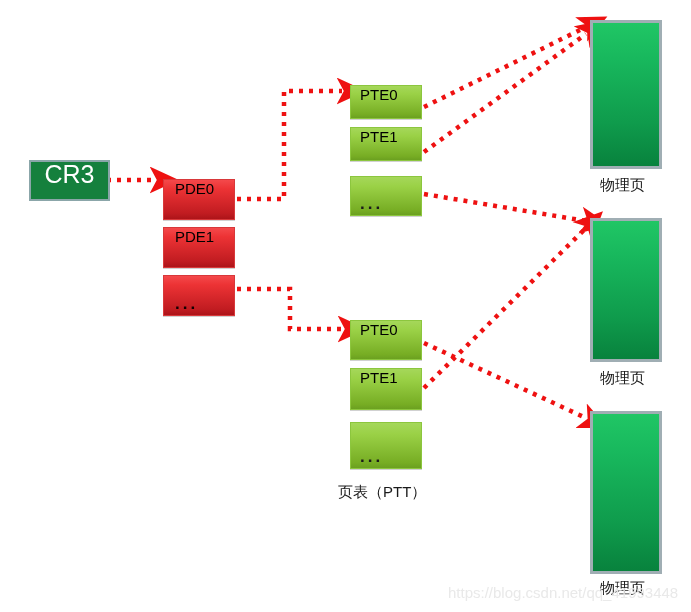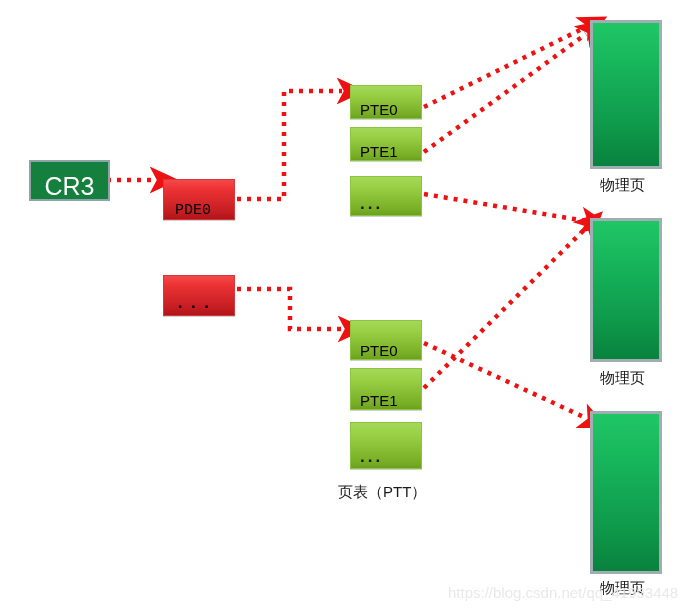--- a/index.html
+++ b/index.html
@@ -24,21 +24,21 @@
     position: absolute;
     left: 0; top: 0;
     width: 691px;
     height: 612px;
     pointer-events: none;
   }
   .node {
     position: absolute;
     box-sizing: border-box;
     display: flex;
-    align-items: flex-end;
+    align-items: flex-start;
     justify-content: flex-start;
   }
   
   .cr3-box {
     left: 29px;
     top: 160px;
     width: 81px;
     height: 41px;
     background: #15803d;
     border: 2px solid #8ba6a9;
@@ -55,21 +55,20 @@
   .pde {
     left: 163px;
     width: 72px;
     height: 41px;
     background: linear-gradient(to bottom, #f4494b 0%, #ed3335 22%, #c11c21 85%, #ad1419 100%);
     border: 1px solid #d8383a;
     box-shadow: 0 1px 0 rgba(0,0,0,0.18);
     padding-left: 11px;
     color: #000000;
     font-size: 15px;
-    font-family: Liberation Mono, monospace;
   }
   .pde-0 { top: 179px; }
   .pde-1 { top: 227px; }
   .pde-dots { top: 275px; }
 
   
   .pte {
     left: 350px;
     width: 72px;
     background: linear-gradient(to bottom, #a5d75a 0%, #9ad146 25%, #77ad24 88%, #6ba020 100%);
@@ -179,20 +178,23 @@
     </g>
   </svg>
 
   <div class="node cr3-box">
     <span class="cr3-label">CR3</span>
   </div>
 
   <div class="node pde pde-0">
     <span>PDE0</span>
   </div>
+  <div class="node pde pde-1">
+    <span>PDE1</span>
+  </div>
   <div class="node pde pde-dots">
     <span class="dots-glyph">...</span>
   </div>
 
   <div class="node pte pte-u0">
     <span>PTE0</span>
   </div>
   <div class="node pte pte-u1">
     <span>PTE1</span>
   </div>

